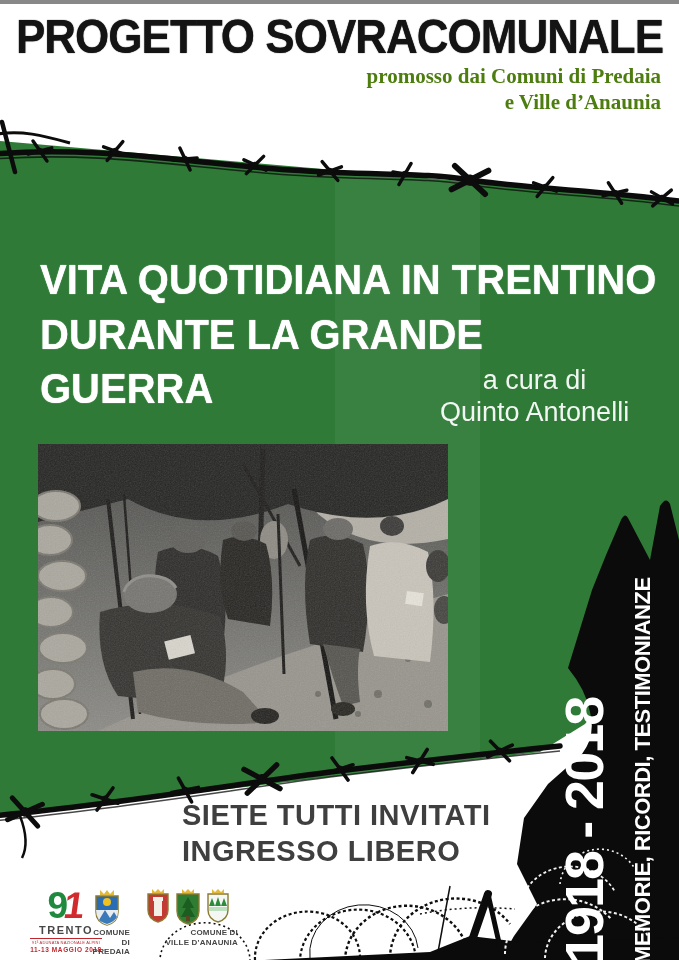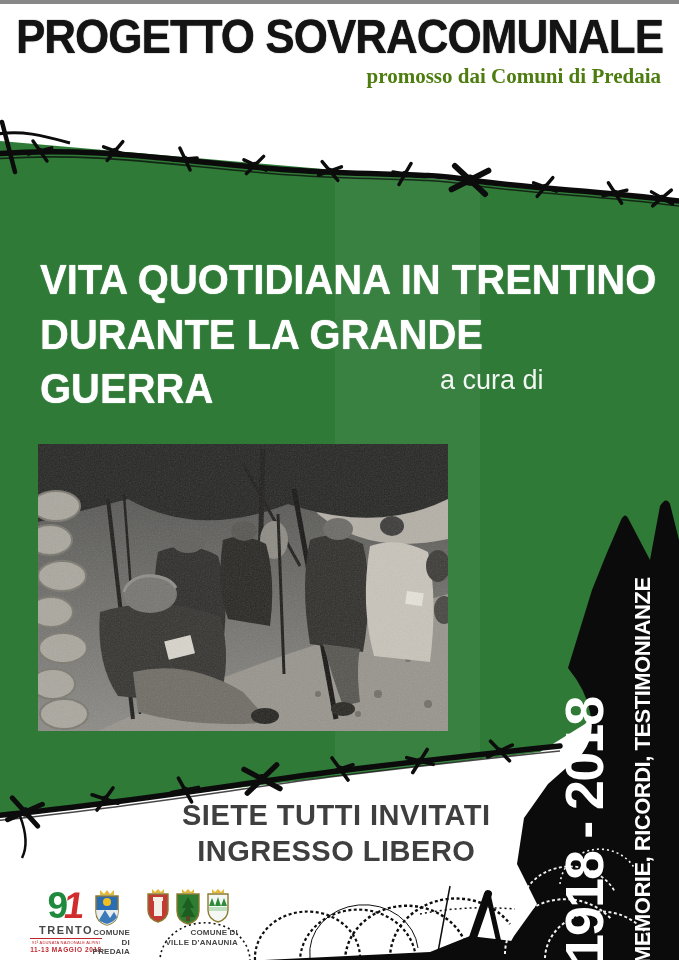--- a/index.html
+++ b/index.html
@@ -66,21 +66,21 @@
   }
   .v-motto{
     left:620px;top:540px;height:420px;width:46px;
     font-size:22px;font-weight:800;letter-spacing:-.5px;line-height:46px;
   }
   
   .invite{
     position:absolute;left:182px;top:794px;z-index:6;
     color:#3f3f3f;font-size:29px;font-weight:bold;line-height:1.24;letter-spacing:.5px;
   }
-  .invite span{display:block;text-align:center;}
+  .invite span{display:block;}
   
   .logos{position:absolute;left:0;top:884px;width:460px;height:72px;z-index:6;}
   .logo-trento{position:absolute;left:24px;top:0;width:84px;text-align:center;}
   .lt-digits{font-size:37px;font-weight:900;line-height:36px;}
   .lt-nine{color:#1f8a3d;}
   .lt-one{color:#d12b2e;display:inline-block;transform:skewX(-8deg);margin-left:-4px;}
   .lt-name{font-size:11px;font-weight:900;color:#474747;letter-spacing:1.5px;line-height:13px;}
   .lt-sub{font-size:4px;color:#c0272d;line-height:6px;border-top:1px solid #c0272d;margin:1px 6px 0 6px;padding-top:1px;letter-spacing:.2px;}
   .lt-date{font-size:6.5px;font-weight:bold;color:#c0272d;letter-spacing:.6px;line-height:8px;}
   .logo-comune{position:absolute;top:0;text-align:center;}
@@ -95,20 +95,21 @@
 
 <div class="poster">
 
   <div class="green-panel">
     <div class="green-band"></div>
   </div>
 
   <div class="hdr-title">PROGETTO SOVRACOMUNALE</div>
   <div class="hdr-promoter">
     <span>promosso dai Comuni di Predaia</span>
+    <span>e Ville d’Anaunia</span>
   </div>
 
   <svg class="art" style="left:0;top:80px;" width="679" height="140" viewBox="0 80 679 140">
     <defs>
       <g id="barbT">
         <path d="M-10,-7 L10,7 M-10,7 L10,-7" stroke="#0c0c0c" stroke-width="3.4" stroke-linecap="round"></path>
         <circle r="3.2" fill="#0c0c0c"></circle>
       </g>
     </defs>
     <path d="M2,118 L15,168" stroke="#0c0c0c" stroke-width="4.5" stroke-linecap="round"></path>
@@ -128,20 +129,21 @@
   </svg>
 
 
   <div class="evt-title">
     <span>VITA QUOTIDIANA IN TRENTINO</span>
     <span>DURANTE LA GRANDE GUERRA</span>
   </div>
 
   <div class="evt-curator">
     <span>a cura di</span>
+    <span>Quinto Antonelli</span>
   </div>
 
   <svg class="photo" viewBox="0 0 410 287">
     <defs>
       <linearGradient id="pg" x1="0" y1="0" x2="0" y2="1">
         <stop offset="0" stop-color="#4a4a48"></stop>
           <stop offset="1" stop-color="#8b8a85"></stop>
       </linearGradient>
       <filter id="grain">
           <feTurbulence type="fractalNoise" baseFrequency="0.8" numOctaves="2"></feTurbulence>

